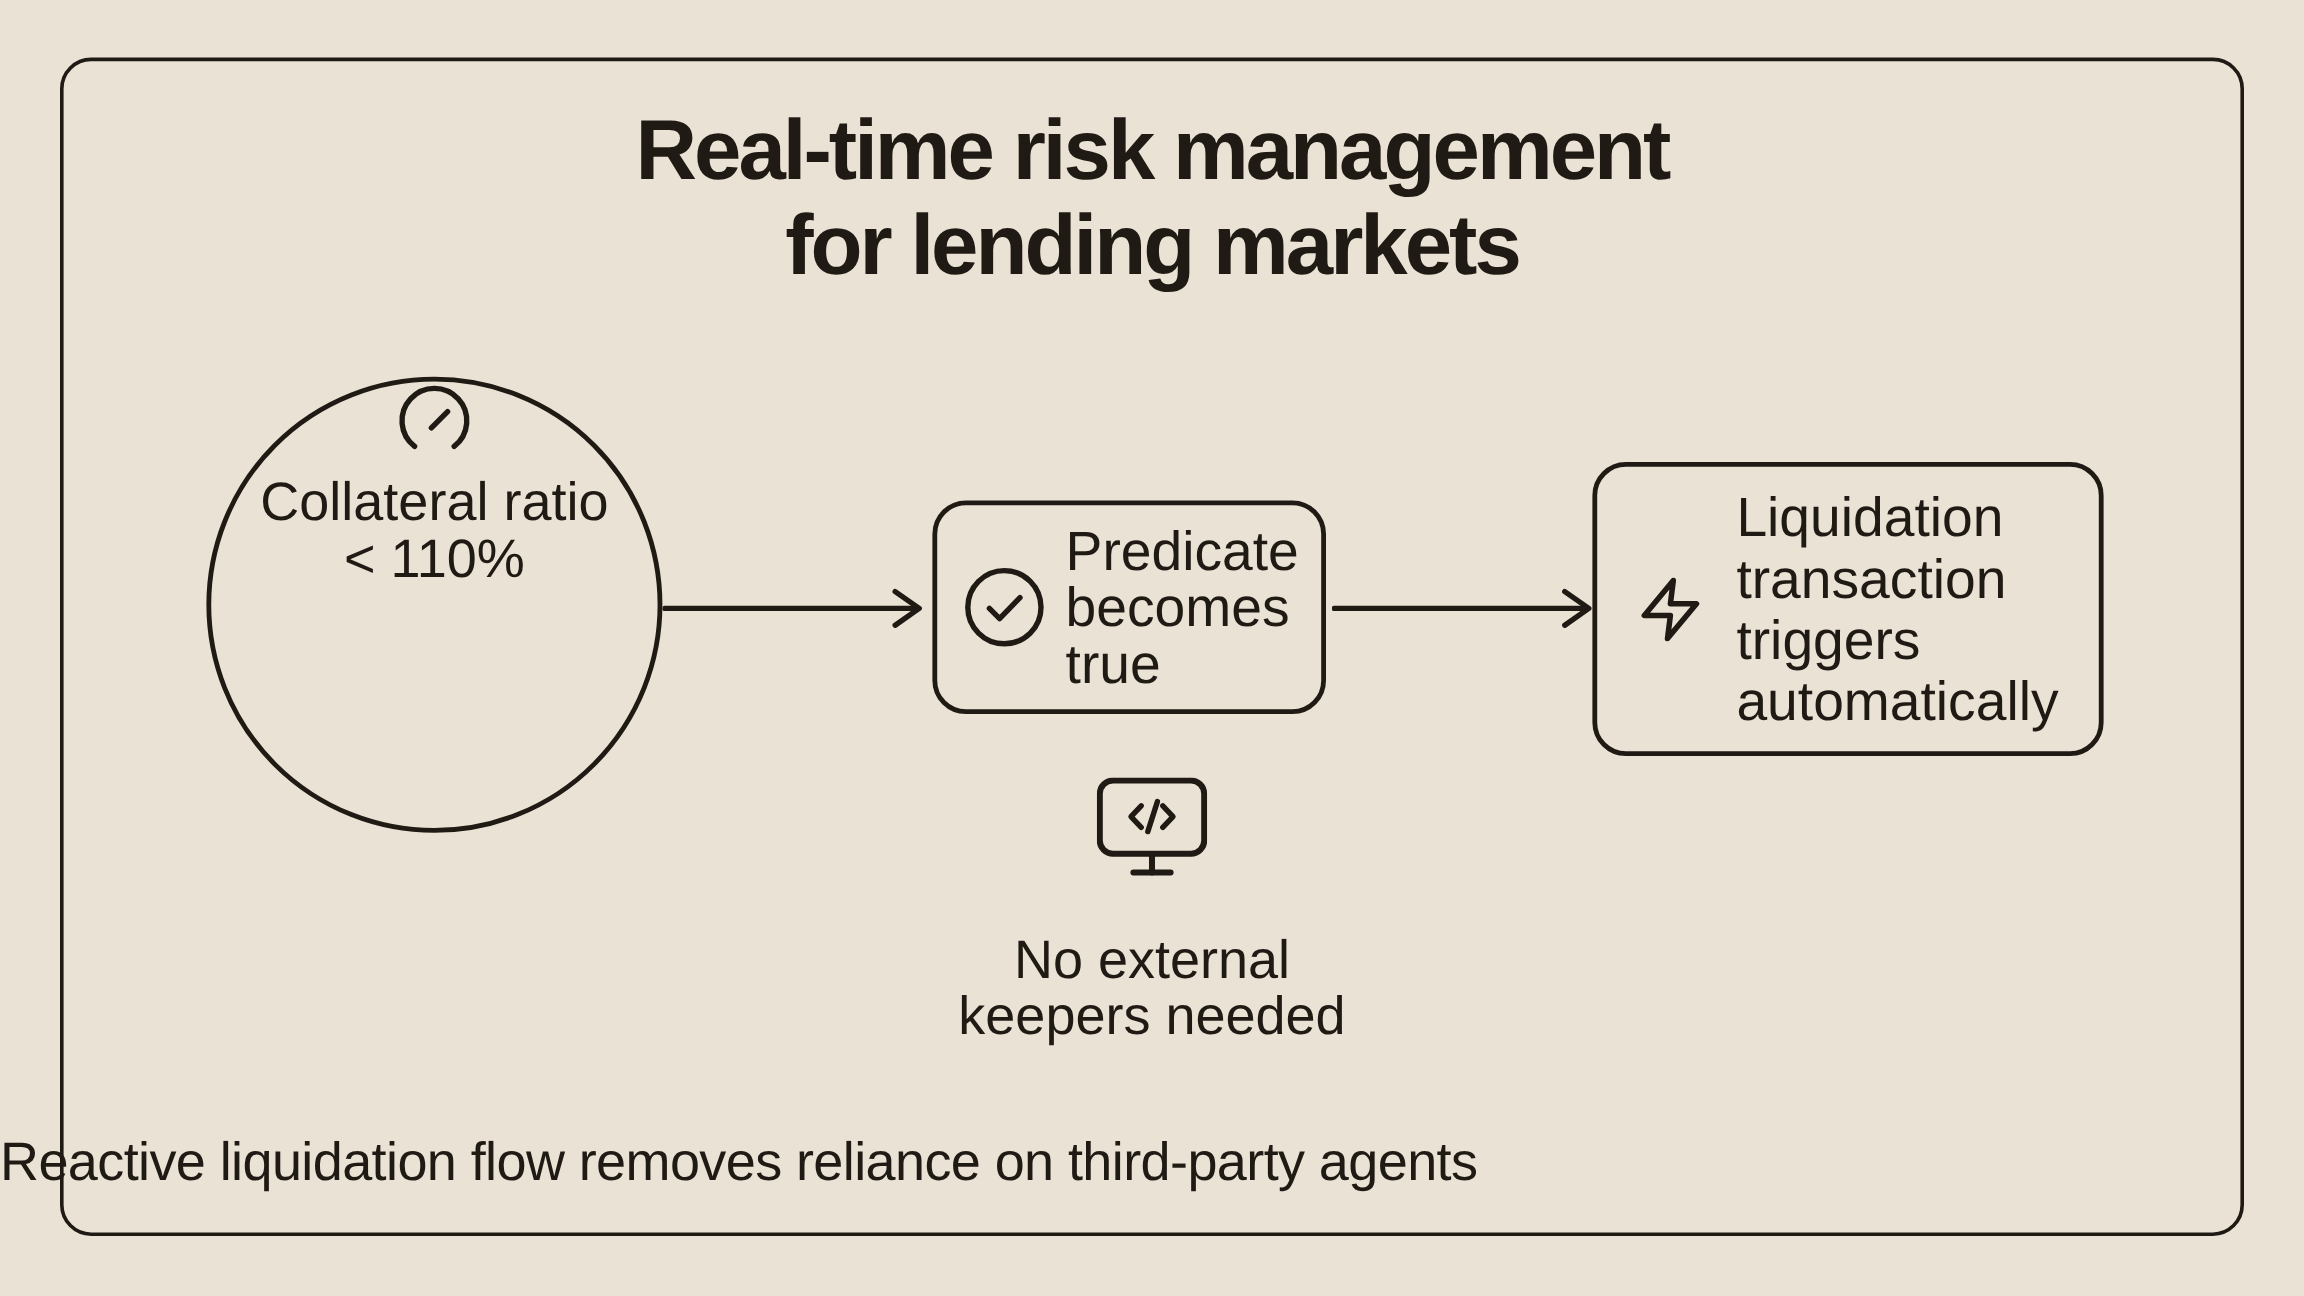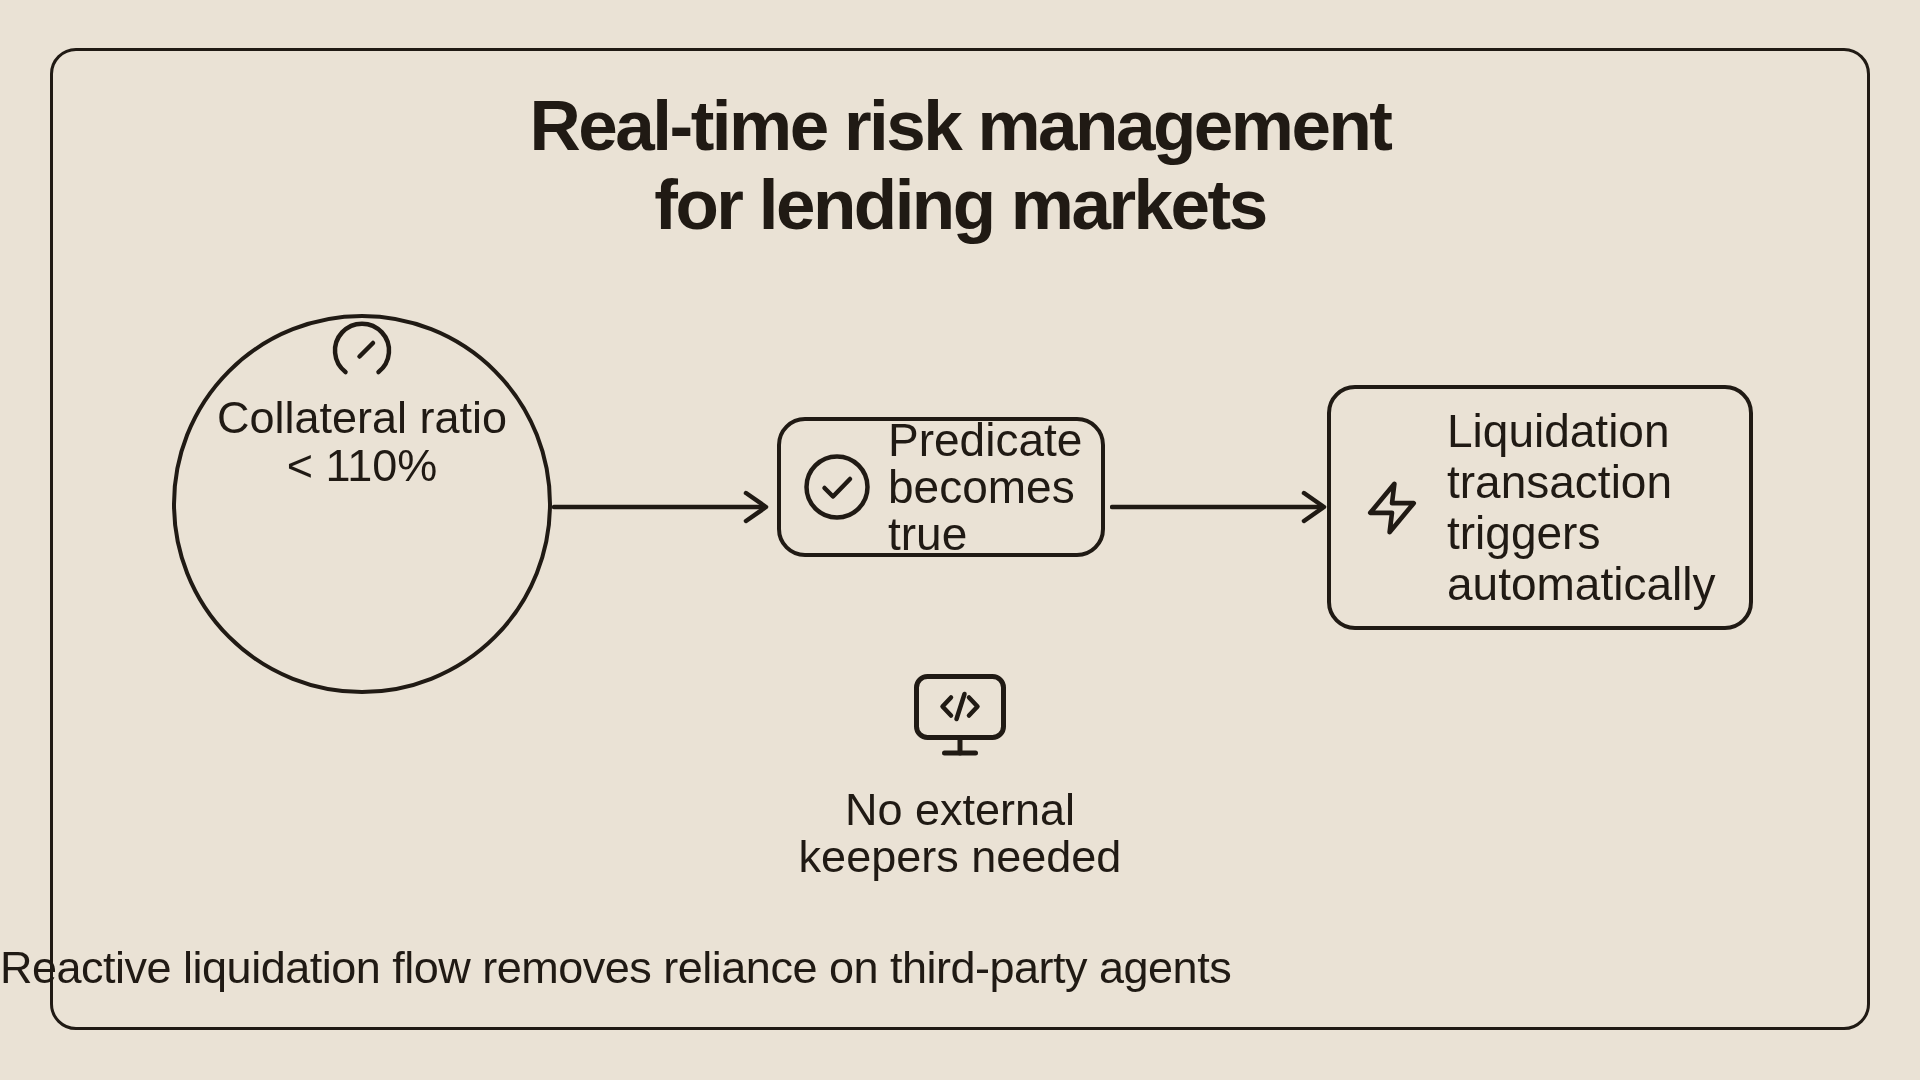--- a/index.html
+++ b/index.html
@@ -28,28 +28,28 @@
   .node-label {
     font-size:45px; line-height:48px; text-align:center; white-space:pre-line;
   }
   svg { display:block; stroke:var(--ink); fill:none; stroke-linecap:round; stroke-linejoin:round; }
   .arrow1 { left:552px; top:489px; }
   .arrow2 { left:1110px; top:489px; }
   .box-node {
     border:4px solid var(--ink); border-radius:28px; box-sizing:border-box;
     display:flex; align-items:center;
   }
-  .predicate-box { left:777px; top:417px; width:328px; height:140px; padding-left:21px; }
+  .predicate-box { left:777px; top:417px; width:328px; height:178px; padding-left:21px; }
   .predicate-box .box-label { margin-left:16px; }
   .action-box { left:1327px; top:385px; width:426px; height:245px; padding-left:32px; }
   .action-box .box-label { margin-left:26px; line-height:51px; }
   .box-label { font-size:46px; line-height:47px; white-space:pre-line; }
   .keeper-note {
-    left:720px; top:674px; width:480px;
-    display:flex; flex-direction:column; align-items:center;
+    left:720px; top:648px; width:480px;
+    display:flex; flex-direction:column; align-items:center;gap:16px;
   }
   .keeper-label { margin-top:26px; font-size:45px; line-height:47px; text-align:center; white-space:pre-line; }
   .caption { left:0; top:942px; width:1920px; text-align:left; font-size:45px; letter-spacing:-0.5px; }
 </style>
 </head>
 <body>
 
 <div id="canvas">
 
   <div class="abs frame"></div>

